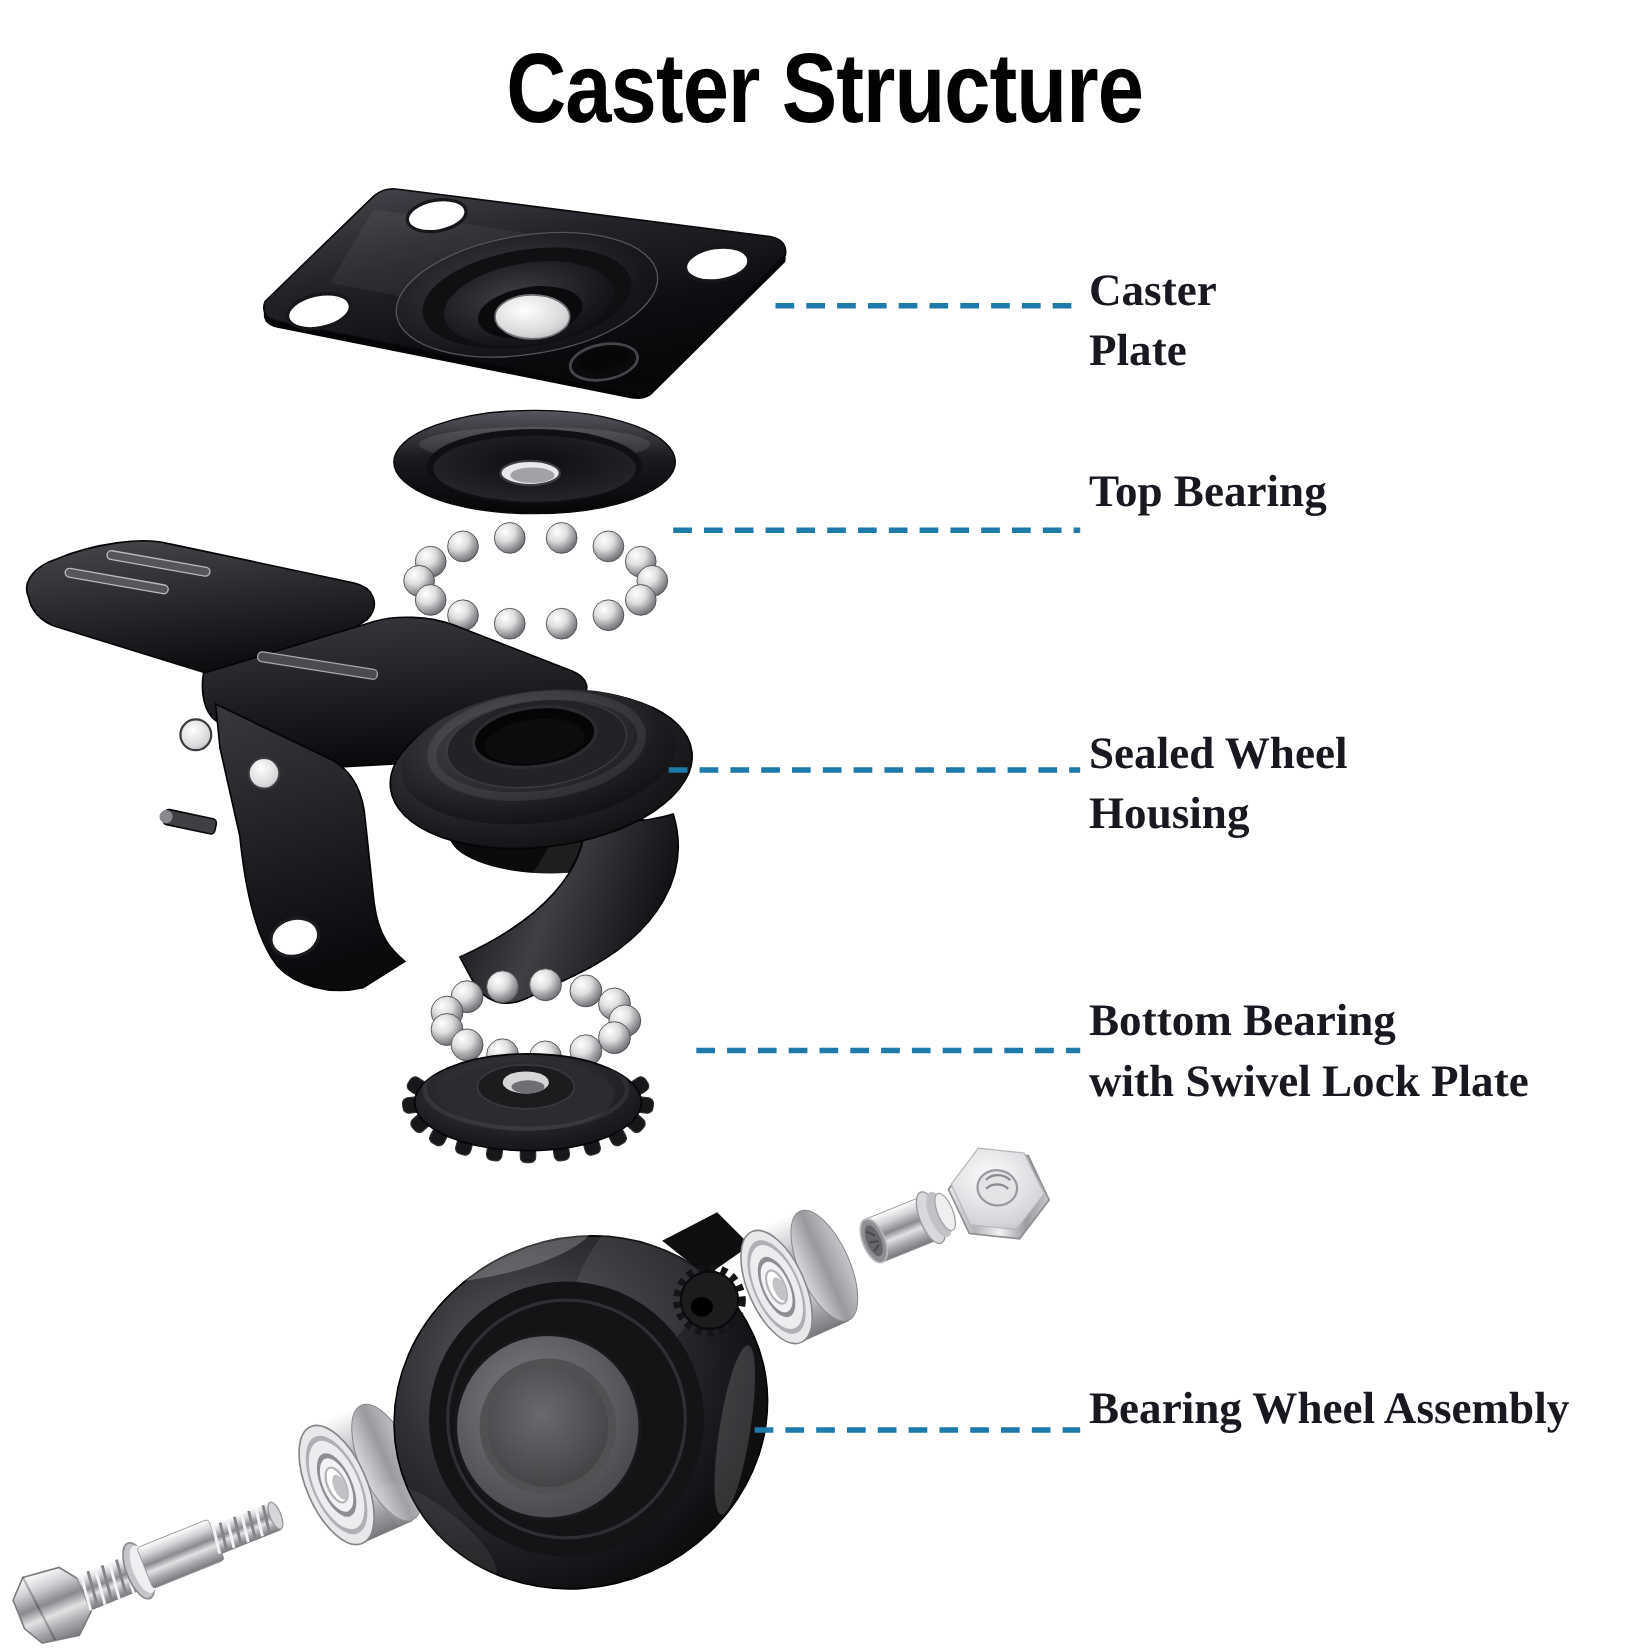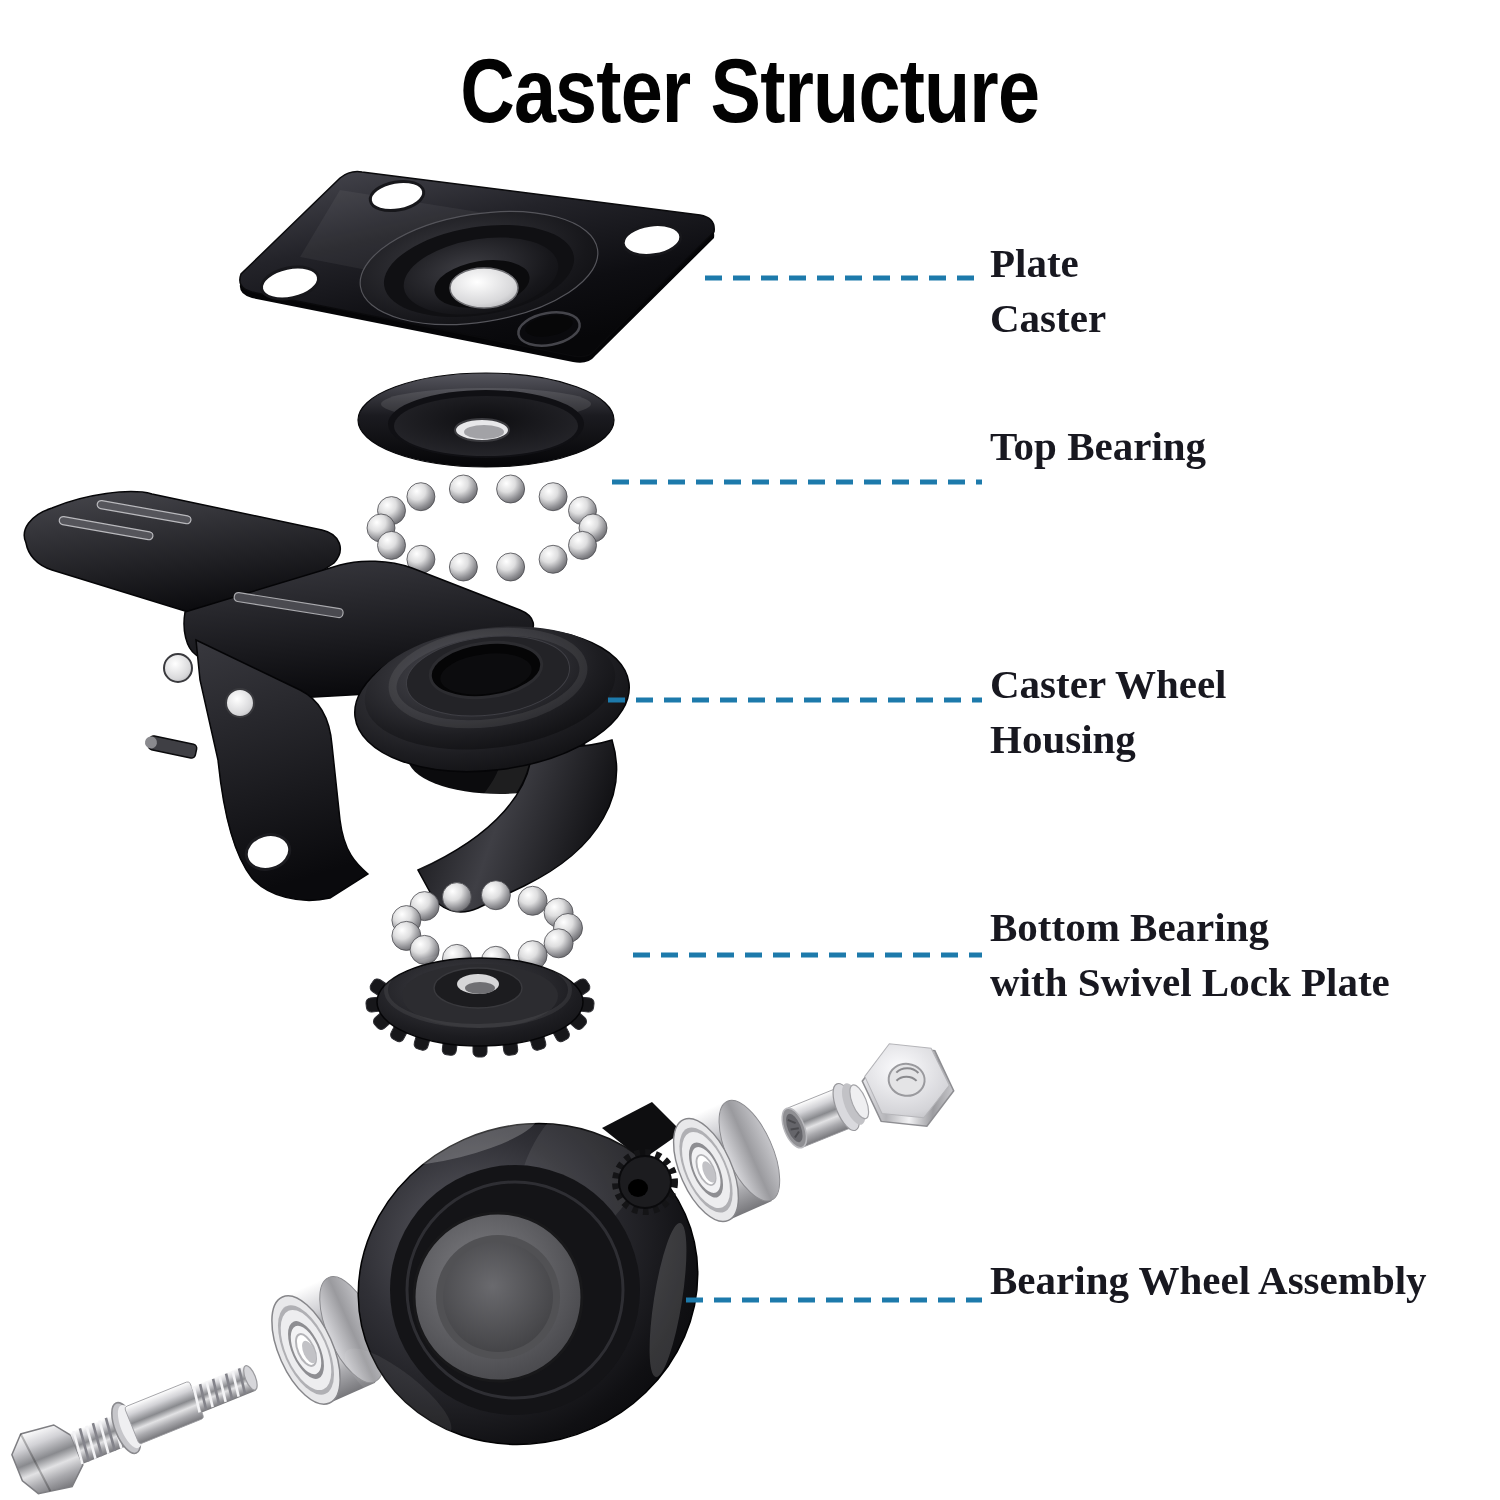--- a/index.html
+++ b/index.html
@@ -1,18 +1,18 @@
 <!DOCTYPE html>
 <html><head>
 <meta charset="utf-8">
 <style>
   html,body{margin:0;padding:0;background:#ffffff;}
   .stage{position:relative;width:1500px;height:1500px;background:#ffffff;overflow:hidden;
          font-family:"Liberation Sans",sans-serif;}
-  .title-wrap{position:absolute;top:40px;left:0;width:100%;text-align:center;}
+  .title-wrap{position:absolute;top:30px;left:0;width:100%;text-align:center;}
   .title{display:inline-block;font-size:90px;font-weight:bold;color:#020202;
          letter-spacing:-1px;transform:scaleX(0.84);transform-origin:center;
          font-family:"Liberation Sans",sans-serif;white-space:nowrap;}
   #art{position:absolute;left:0;top:0;width:1500px;height:1500px;}
   .part-label{position:absolute;left:990px;width:505px;color:#181820;
               font-family:"Liberation Serif",serif;font-weight:bold;
               font-size:41px;line-height:55px;white-space:nowrap;}
   .part-label span{display:block;}
 </style>
 </head>
@@ -333,28 +333,28 @@
     <g stroke="#1d7aab" stroke-width="5" stroke-dasharray="17 11">
       <line x1="705" y1="278" x2="982" y2="278"></line>
       <line x1="612" y1="482" x2="982" y2="482"></line>
       <line x1="608" y1="700" x2="982" y2="700"></line>
       <line x1="633" y1="955" x2="982" y2="955"></line>
       <line x1="686" y1="1300" x2="982" y2="1300"></line>
     </g>
   </svg>
 
   <div class="part-label" style="top:236px">
+    <span>Caster</span>
     <span>Plate</span>
-    <span>Caster</span>
   </div>
   <div class="part-label" style="top:419px">
     <span>Top Bearing</span>
   </div>
   <div class="part-label" style="top:657px">
-    <span>Caster Wheel</span>
+    <span>Sealed Wheel</span>
     <span>Housing</span>
   </div>
   <div class="part-label" style="top:900px">
     <span>Bottom Bearing</span>
     <span>with Swivel Lock Plate</span>
   </div>
   <div class="part-label" style="top:1253px">
     <span>Bearing Wheel Assembly</span>
   </div>
 </div>

